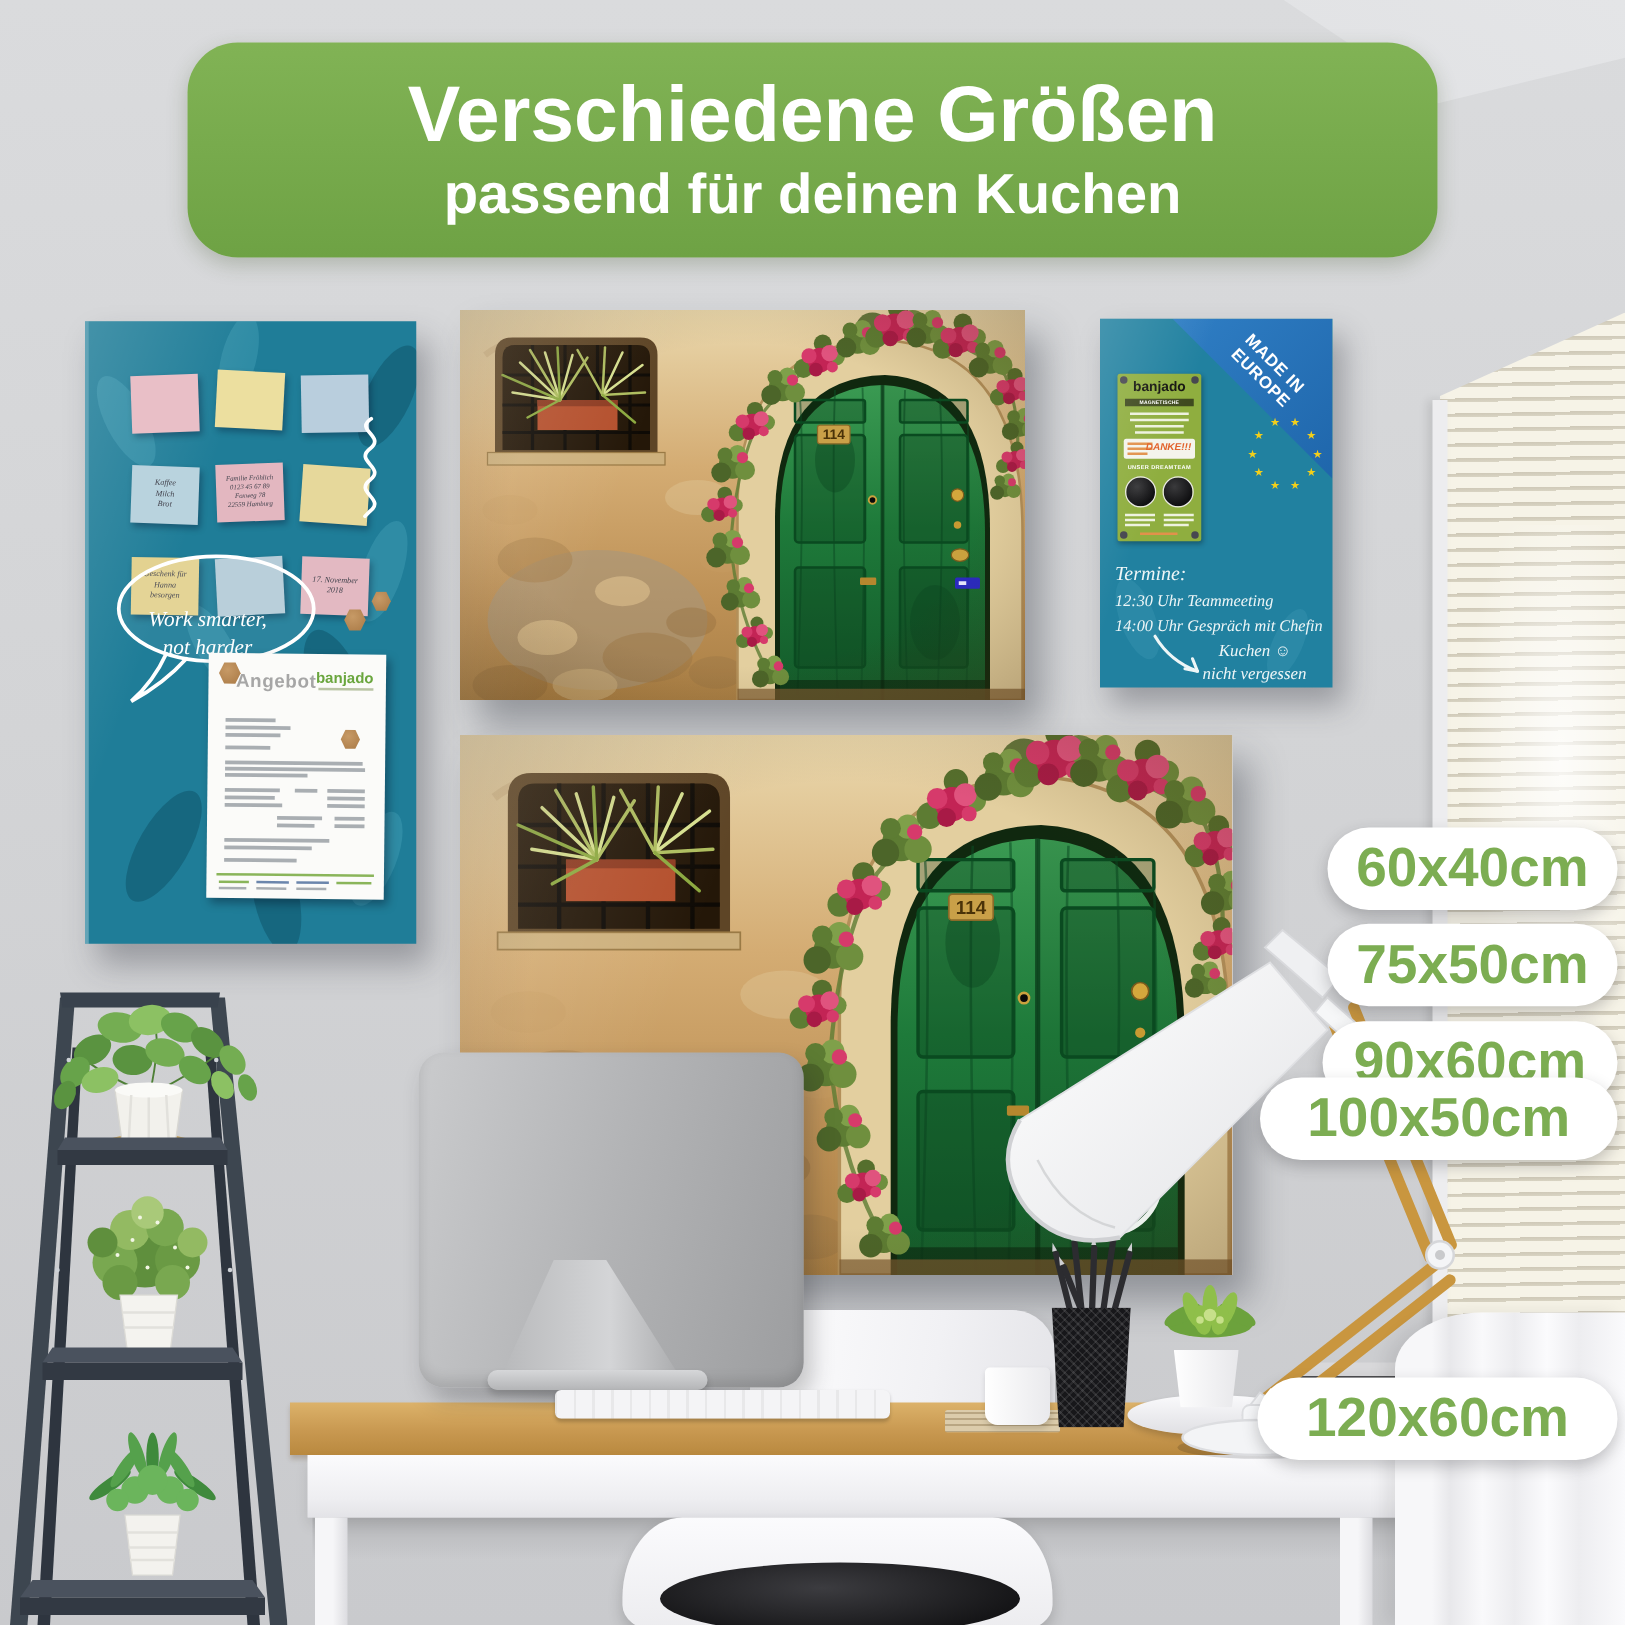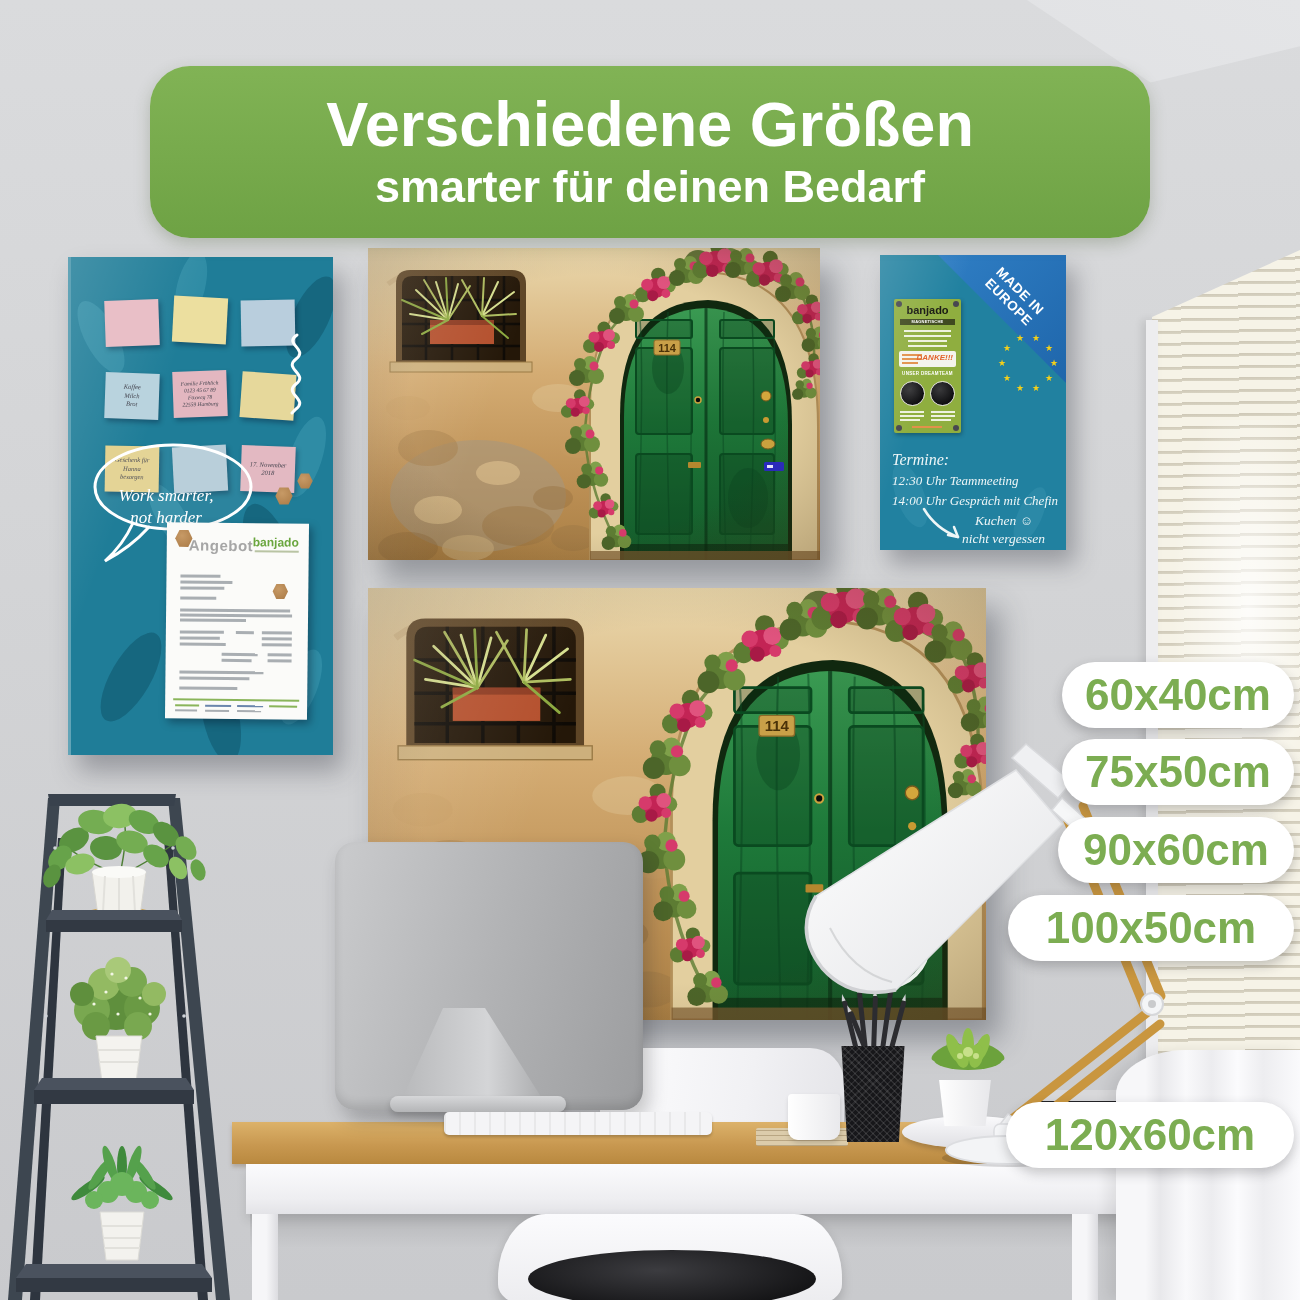--- a/index.html
+++ b/index.html
@@ -24,21 +24,21 @@
     box-shadow:-4px 0 8px rgba(0,0,0,.10);z-index:2;}
   .curtain{left:1116px;top:1050px;width:184px;height:250px;z-index:10;
     border-top-left-radius:70px 45px;
     background:linear-gradient(90deg,#f7f7f9 0%,#f7f7f9 16%,#e8e8eb 24%,#f9f9fb 38%,#ececef 52%,#fbfbfd 66%,#ededf0 80%,#fafafc 100%);
     box-shadow:-8px 0 14px rgba(0,0,0,.08);}
 
   
   .banner{left:150px;top:34px;width:1000px;height:172px;border-radius:40px;z-index:20;
     background:linear-gradient(180deg,#81b355 0%,#6ea244 100%);
     box-shadow:0 6px 16px rgba(60,80,40,.25);
-    display:flex;flex-direction:column;align-items:center;justify-content:center;color:#fff;margin-top:32px;}
+    display:flex;flex-direction:column;align-items:center;justify-content:center;color:#fff;}
   .banner .t1{font-size:63px;font-weight:700;line-height:1.1;}
   .banner .t2{font-size:45px;font-weight:600;line-height:1.2;}
 
   
   .pill{position:absolute;right:6px;height:66px;background:#fff;border-radius:34px;z-index:30;
     display:flex;align-items:center;justify-content:center;
     font-weight:700;font-size:44px;color:#7cad52;
     box-shadow:0 5px 12px rgba(40,40,45,.25);}
 
   
@@ -697,33 +697,33 @@
     <polygon points="262,70 300,104 290,116 252,82" fill="#f6f7f8" stroke="#dadbde" stroke-width="1.5"></polygon>
     <circle cx="298" cy="98" r="5" fill="#cfd0d3"></circle>
     <polygon points="226,16 272,54 258,70 212,30" fill="#eff0f2" stroke="#d9dadd" stroke-width="1.5"></polygon>
     <path d="M216,42 L16,168 Q-6,204 22,240 Q50,272 96,262 L262,96 Z" fill="url(#lampg)" stroke="#dfe0e3" stroke-width="1.5"></path>
     <path d="M16,168 Q-6,204 22,240 Q50,272 96,262" stroke="#d0d1d4" stroke-width="3.5" fill="none"></path>
     <path d="M30,200 Q52,244 92,254" stroke="#c3c4c7" stroke-width="2" fill="none" opacity=".6"></path>
   </svg>
 
   <div class="abs banner">
     <div class="t1">Verschiedene Größen</div>
-    <div class="t2">smarter für deinen Bedarf</div>
+    <div class="t2">passend für deinen Kuchen</div>
   </div>
 
   <div class="pill" style="top:662px;width:232px">
       <span>60x40cm</span>
     </div>
   <div class="pill" style="top:739px;width:232px">
       <span>75x50cm</span>
     </div>
   <div class="pill" style="top:817px;width:236px">
       <span>90x60cm</span>
     </div>
-  <div class="pill" style="top:895px;width:286px">
+  <div class="pill" style="top:862px;width:286px">
       <span>100x50cm</span>
     </div>
   <div class="pill" style="top:1102px;width:288px">
       <span>120x60cm</span>
     </div>
 
   <div class="abs curtain"></div>
 </div>
 
 </body></html>

